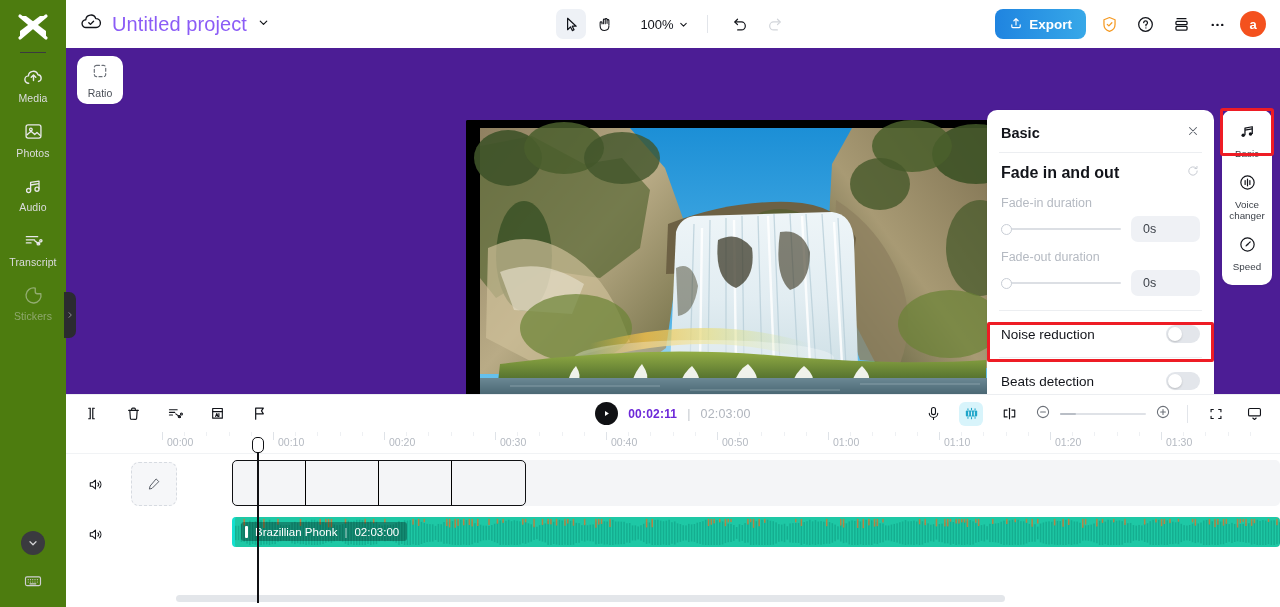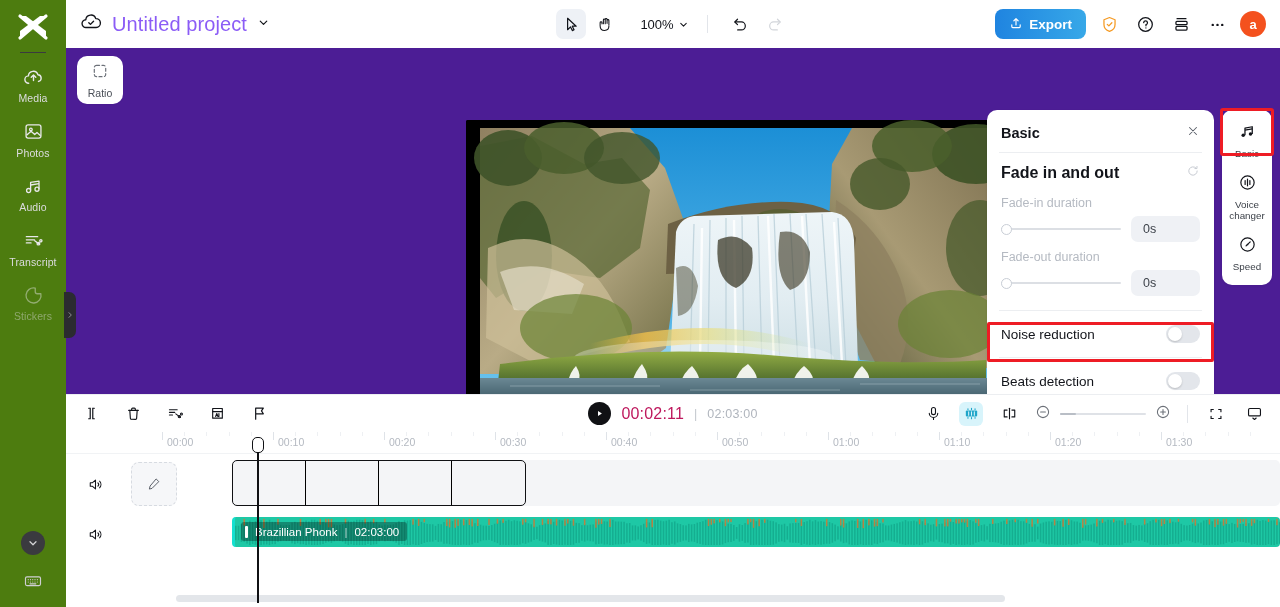--- a/index.html
+++ b/index.html
@@ -144,21 +144,21 @@
   }
 
   
   .timeline { flex: 0 0 auto; background: #fff; border-top: 1px solid #eceef1; height: 213px; position: relative; }
   .tl-toolbar { height: 37px; display: flex; align-items: center; padding: 0 14px; position: relative; }
   .tl-tools-left { display: flex; align-items: center; gap: 20px; }
   .tl-ibtn { width: 22px; height: 22px; display: flex; align-items: center; justify-content: center; cursor: pointer; }
   .tl-center { position: absolute; left: 0; right: 0; display: flex; align-items: center; justify-content: center; gap: 10px; pointer-events: none; }
   .tl-center > * { pointer-events: auto; }
   .play-btn { width: 23px; height: 23px; border-radius: 50%; background: #101114; display: flex; align-items: center; justify-content: center; cursor: pointer; }
-  .tcode { font-size: 16px; font-weight: 400; color: #be185d; letter-spacing: .2px; }
+  .tcode { font-size: 12px; font-weight: 700; color: #6d28d9; letter-spacing: .2px; }
   .tcode-sep { font-size: 12.5px; color: #c4c8ce; }
   .tcode-total { font-size: 12.5px; color: #b0b5bd; letter-spacing: .2px; }
   .tl-right { margin-left: auto; display: flex; align-items: center; gap: 14px; }
   .tl-right .sq-btn { width: 24px; height: 24px; border-radius: 6px; display:flex; align-items:center; justify-content:center; cursor:pointer; }
   .tl-right .sq-btn.on { background: #d8f4fb; }
   .zoom-slider { display: flex; align-items: center; gap: 9px; }
   .zs-track { width: 86px; height: 2px; background: #dfe2e7; border-radius: 2px; position: relative; cursor: pointer; }
   .zs-fill { position: absolute; left: 0; top: 0; height: 2px; width: 16px; background: #b9bec6; border-radius: 2px; }
 
   .ruler { height: 22px; position: relative; border-bottom: 1px solid #f1f3f5; overflow: hidden; }

